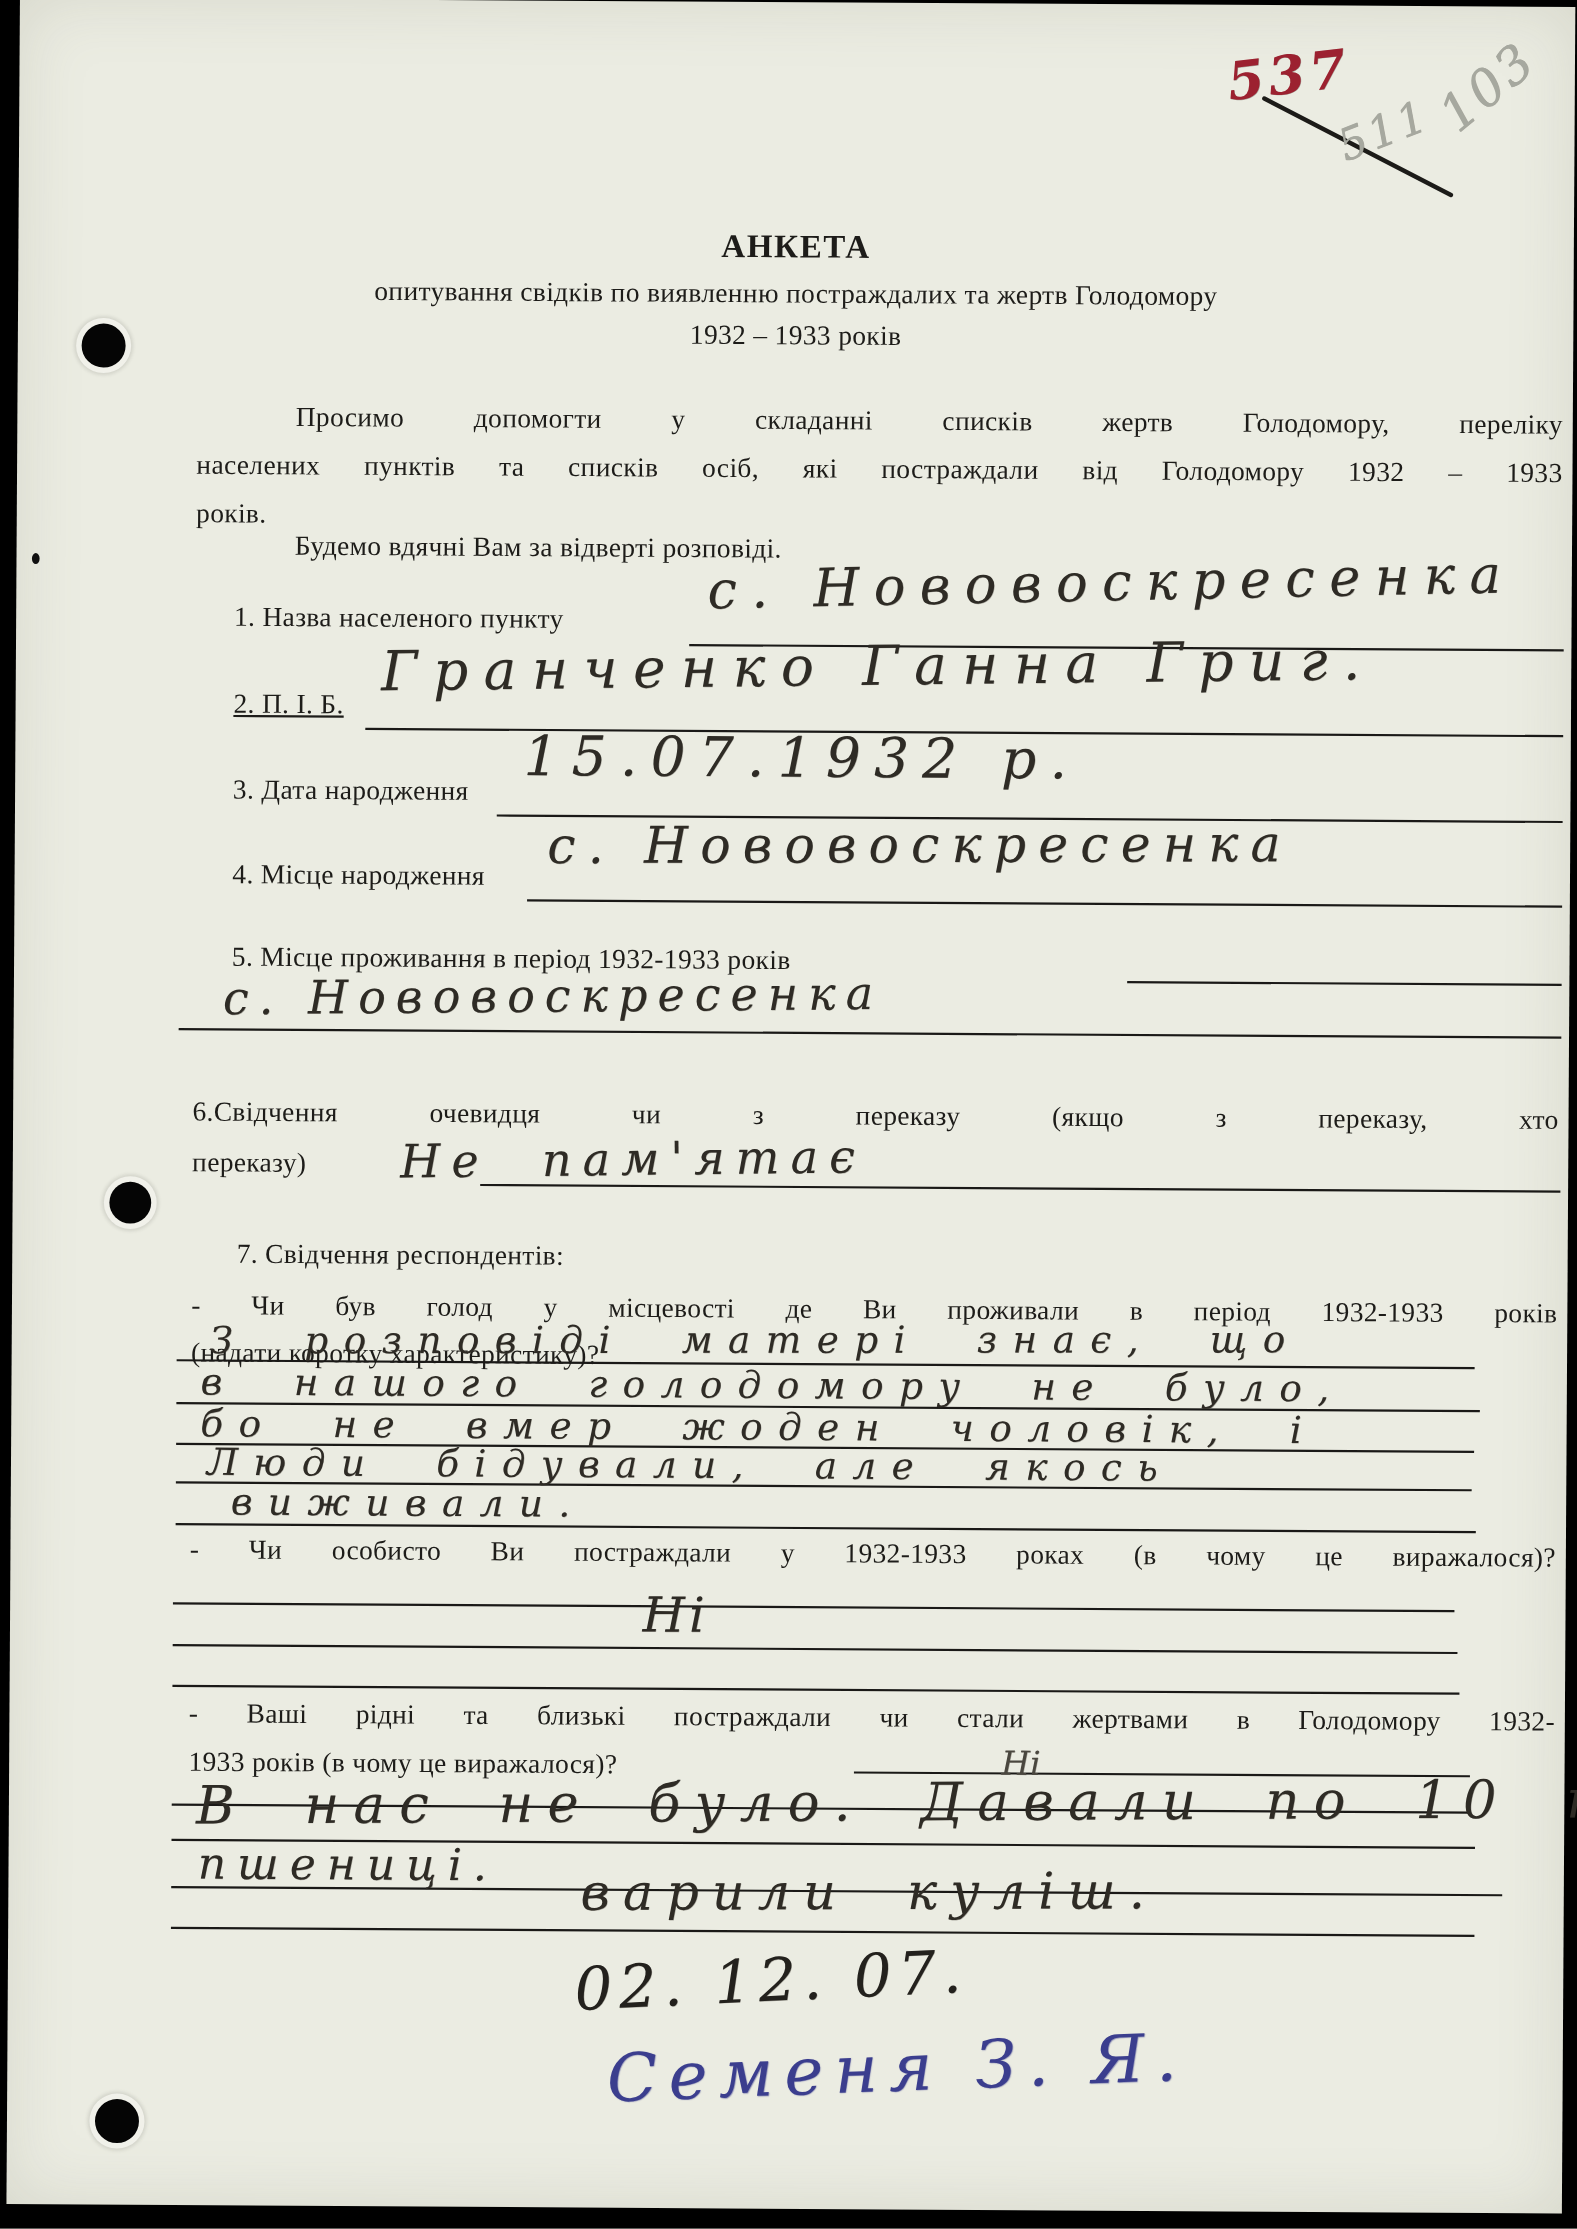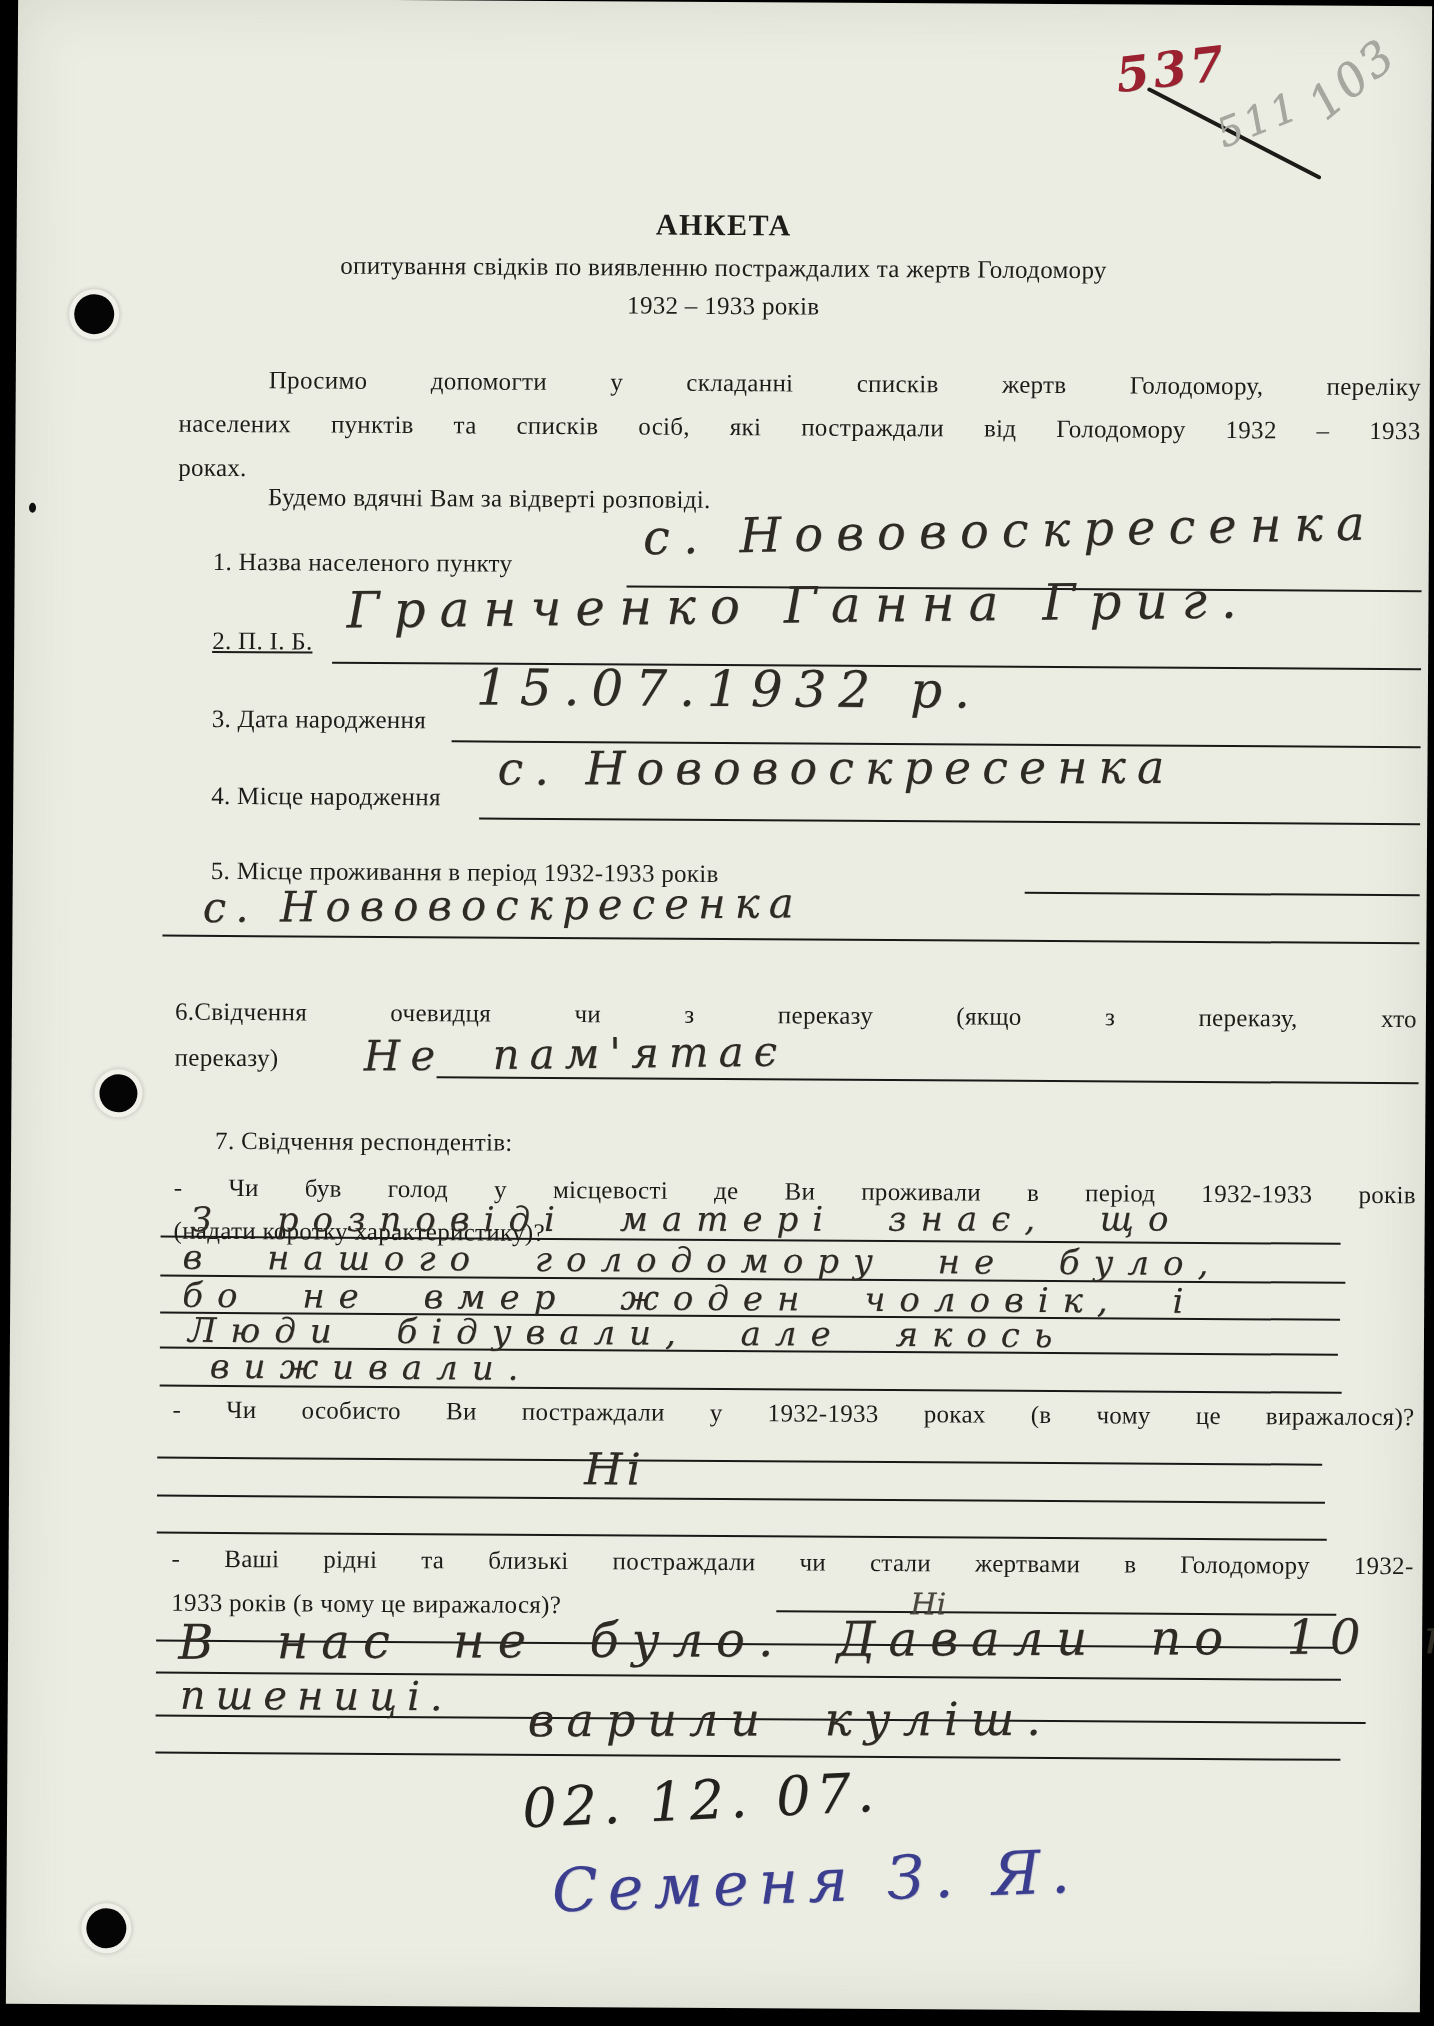--- a/index.html
+++ b/index.html
@@ -51,21 +51,21 @@
   <div class="strike" style="left:1130px;top:82px;width:195px;transform:rotate(27deg);"></div>
   <div class="hw pencil" style="left:1198px;top:94px;font-size:40px;letter-spacing:3px;transform:rotate(-22deg);">511</div>
   <div class="hw pencil" style="left:1286px;top:50px;font-size:46px;letter-spacing:3px;transform:rotate(-40deg);">103</div>
 
   <div class="t ttl ctr" style="left:0;top:206px;width:1414px;">АНКЕТА</div>
   <div class="t ctr" style="left:0;top:252px;width:1414px;">опитування свідків по  виявленню постраждалих та  жертв  Голодомору</div>
   <div class="t ctr" style="left:0;top:290px;width:1414px;">1932 – 1933 років</div>
 
   <div class="t jl" style="left:253px;top:368px;width:1152px;">Просимо допомогти у складанні списків жертв Голодомору, переліку</div>
   <div class="t jl" style="left:163px;top:412px;width:1242px;">населених пунктів та списків осіб, які постраждали від Голодомору 1932 – 1933</div>
-  <div class="t" style="left:163px;top:455px;">роках.</div>
+  <div class="t" style="left:163px;top:455px;">років.</div>
   <div class="t" style="left:253px;top:484px;">Будемо вдячні Вам за відверті розповіді.</div>
 
   <div class="t" style="left:198px;top:549px;">1. Назва населеного пункту</div>
   <div class="line" style="left:612px;top:584px;width:795px;"></div>
   <div class="hw" style="left:628px;top:502px;font-size:48px;letter-spacing:13px;transform:rotate(-1.5deg);">с. Нововоскресенка</div>
 
   <div class="t" style="left:198px;top:628px;text-decoration:underline;">2.  П. І. Б.</div>
   <div class="line" style="left:318px;top:662px;width:1089px;"></div>
   <div class="hw" style="left:332px;top:578px;font-size:50px;letter-spacing:14px;transform:rotate(-1deg);">Гранченко Ганна Григ.</div>
 

